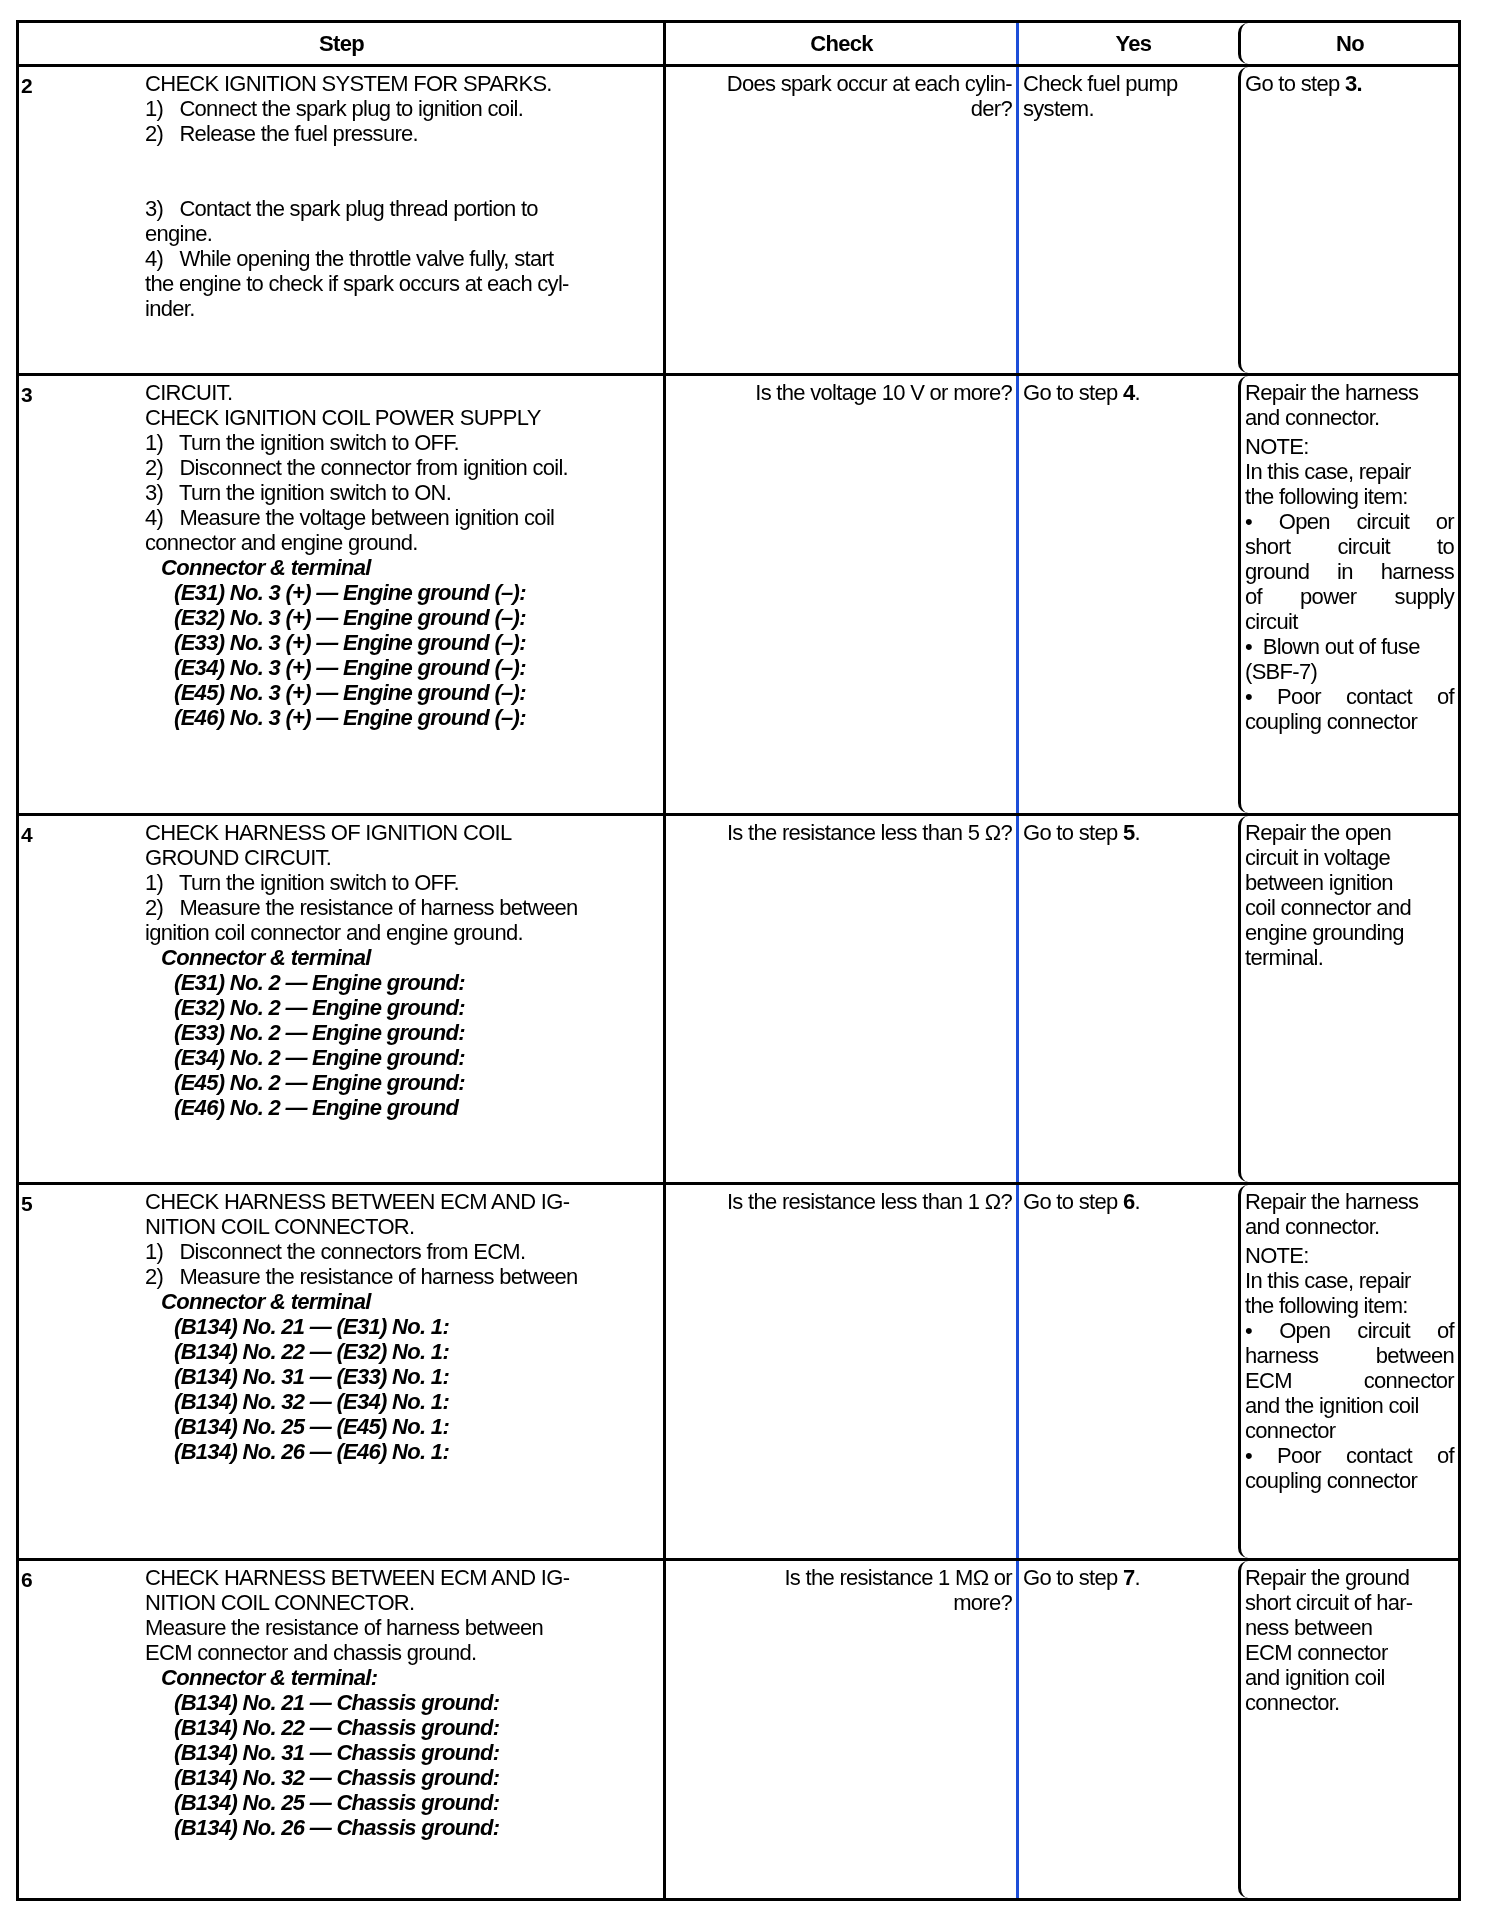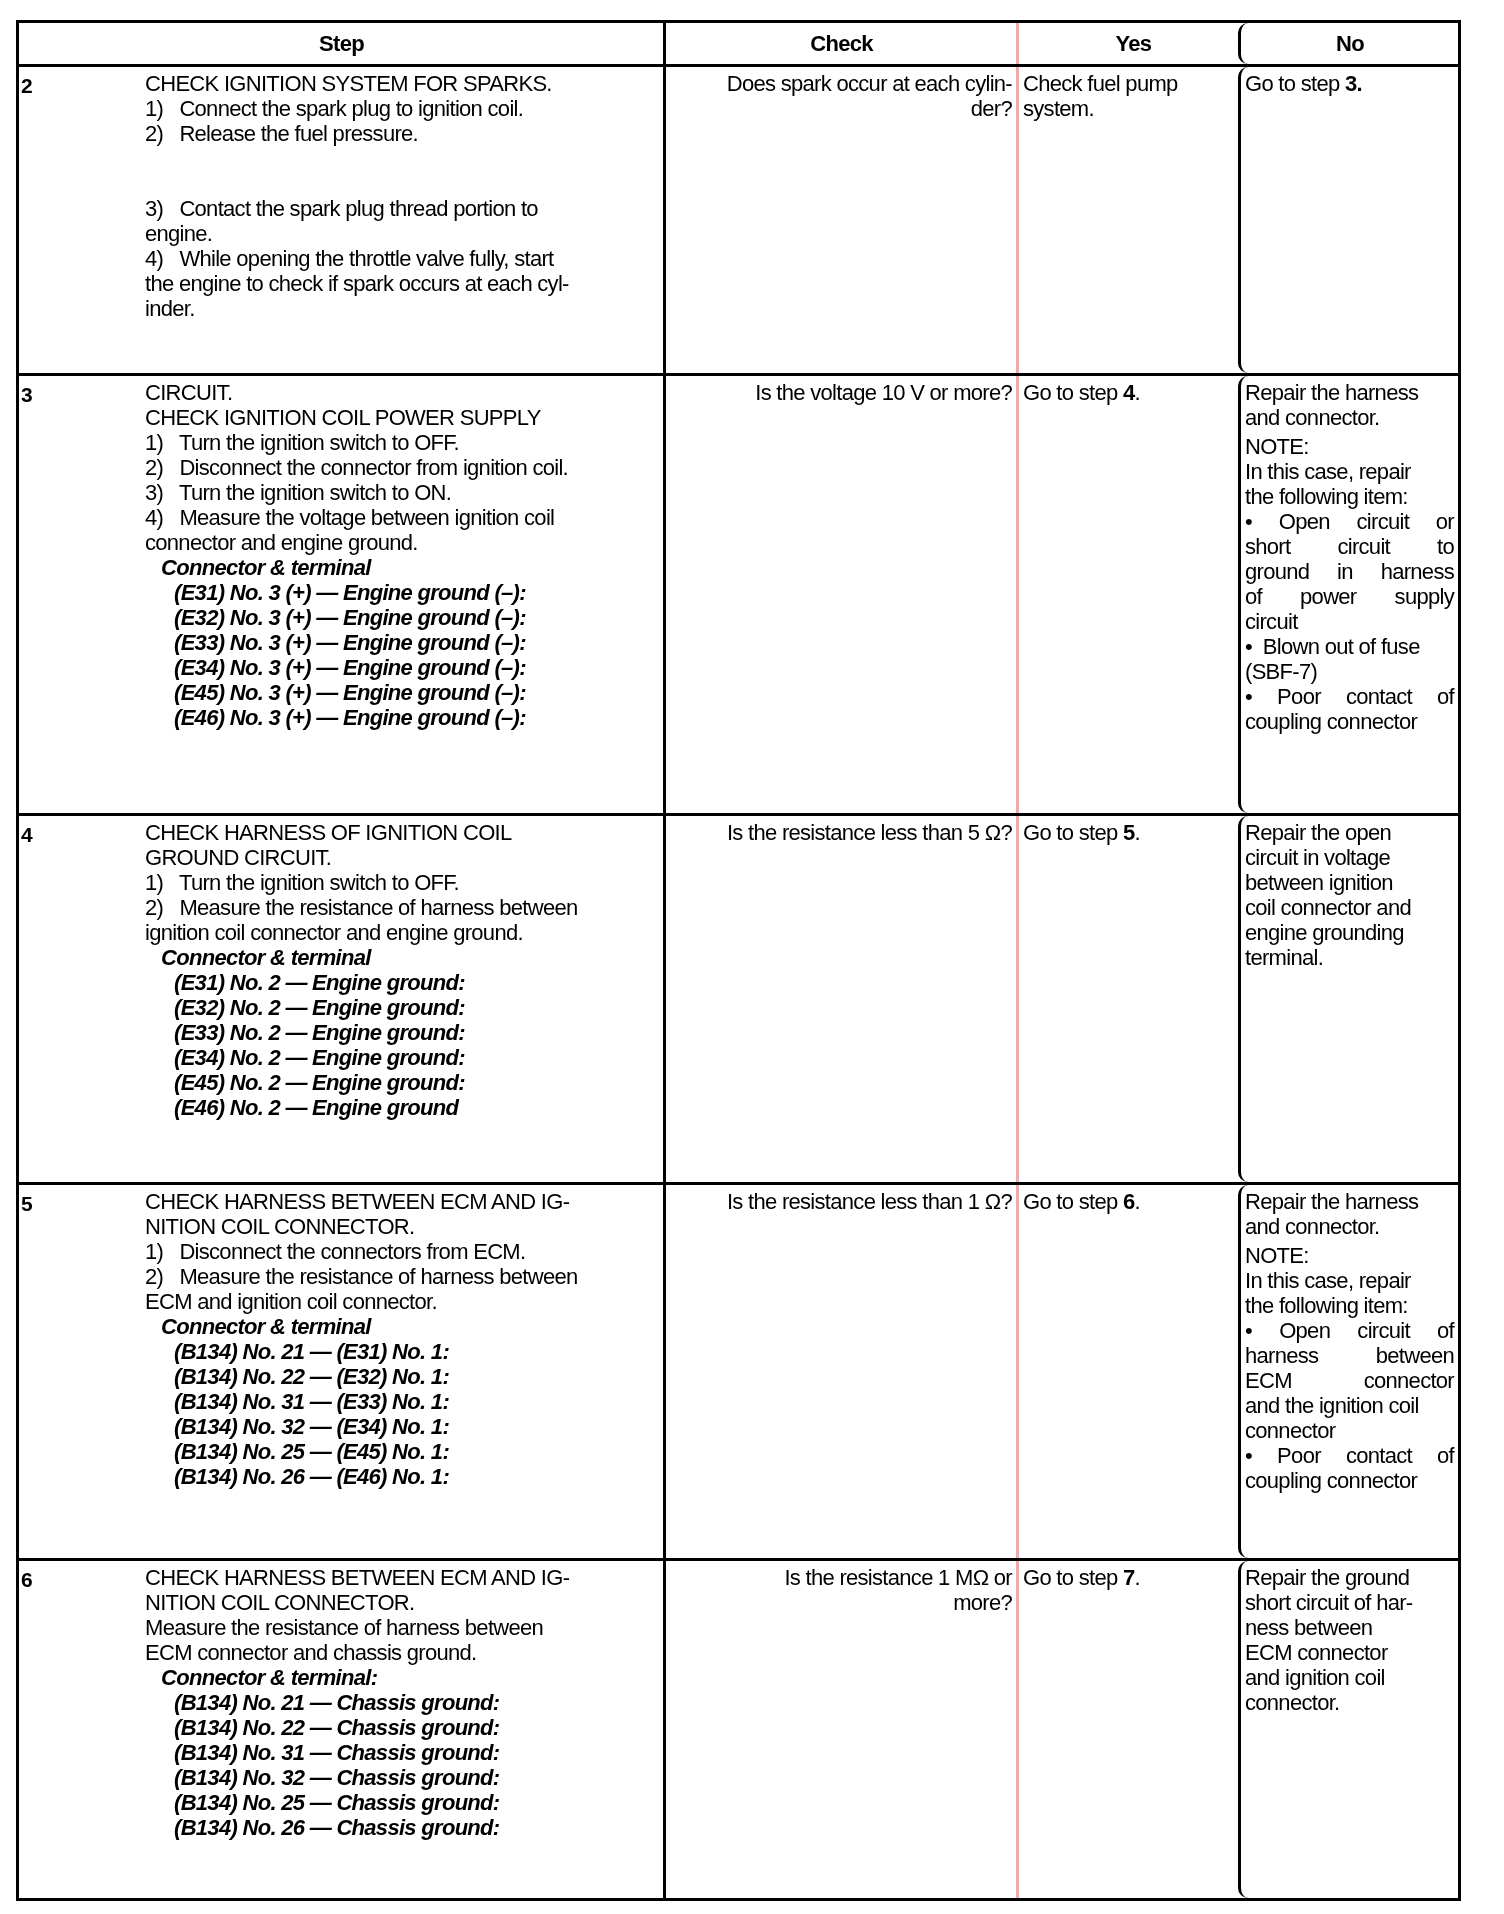--- a/index.html
+++ b/index.html
@@ -6,21 +6,21 @@
   body { width:1504px; height:1914px; position:relative; overflow:hidden;
          font-family:"Liberation Sans", sans-serif; color:#000; }
   .tbl { position:absolute; left:16px; top:20px; width:1445px; height:1881px;
          box-sizing:border-box; border:3px solid #000; }
   .row { position:absolute; left:0; width:1439px; box-sizing:border-box; border-top:3px solid #000; }
   .row.first { border-top:none; }
   .cell { position:absolute; top:0; bottom:0; box-sizing:border-box; padding:3px 3px 0 4px;
           font-size:22px; line-height:25px; letter-spacing:-0.7px; }
   .c-step { left:0; width:644px; }
   .c-check { left:644px; width:353px; border-left:3px solid #000;text-align:right; }
-  .c-yes { left:997px; width:222px; border-left:3px solid #fca5a5;padding-left:13px; }
+  .c-yes { left:997px; width:222px; border-left:3px solid #1d4ed8;padding-left:13px; }
   .c-no { left:1219px; width:220px; border-left:3px solid #000;border-radius:10px; }
   .hdr .cell { font-weight:bold; text-align:center; padding-top:8px; font-size:22px; }
   .num { position:absolute; left:2px; top:6px; font-weight:bold; font-size:21px; }
   .body { position:absolute; left:126px; top:4px; right:4px; }
   .line { display:block; white-space:nowrap; }
   .title { font-weight:normal; }
   .ind1 { padding-left:16px; font-weight:bold; font-style:italic; }
   .ind2 { padding-left:29px; font-weight:bold; font-style:italic; }
   .gap { height:50px; }
   .txt { position:absolute; left:4px; top:4px; right:4px; }
@@ -166,21 +166,20 @@
   </div>
 
   <div class="row" style="top:1159px;height:376px;">
     <div class="cell c-step">
       <span class="num">5</span>
       <div class="body">
         <span class="line title">CHECK HARNESS BETWEEN ECM AND IG-</span>
         <span class="line title">NITION COIL CONNECTOR.</span>
         <span class="line">1)&nbsp;&nbsp; Disconnect the connectors from ECM.</span>
         <span class="line">2)&nbsp;&nbsp; Measure the resistance of harness between</span>
-        <span class="line">ECM and ignition coil connector.</span>
         <span class="line ind1">Connector &amp; terminal</span>
         <span class="line ind2">(B134) No. 21 — (E31) No. 1:</span>
         <span class="line ind2">(B134) No. 22 — (E32) No. 1:</span>
         <span class="line ind2">(B134) No. 31 — (E33) No. 1:</span>
         <span class="line ind2">(B134) No. 32 — (E34) No. 1:</span>
         <span class="line ind2">(B134) No. 25 — (E45) No. 1:</span>
         <span class="line ind2">(B134) No. 26 — (E46) No. 1:</span>
       </div>
     </div>
     <div class="cell c-check">

